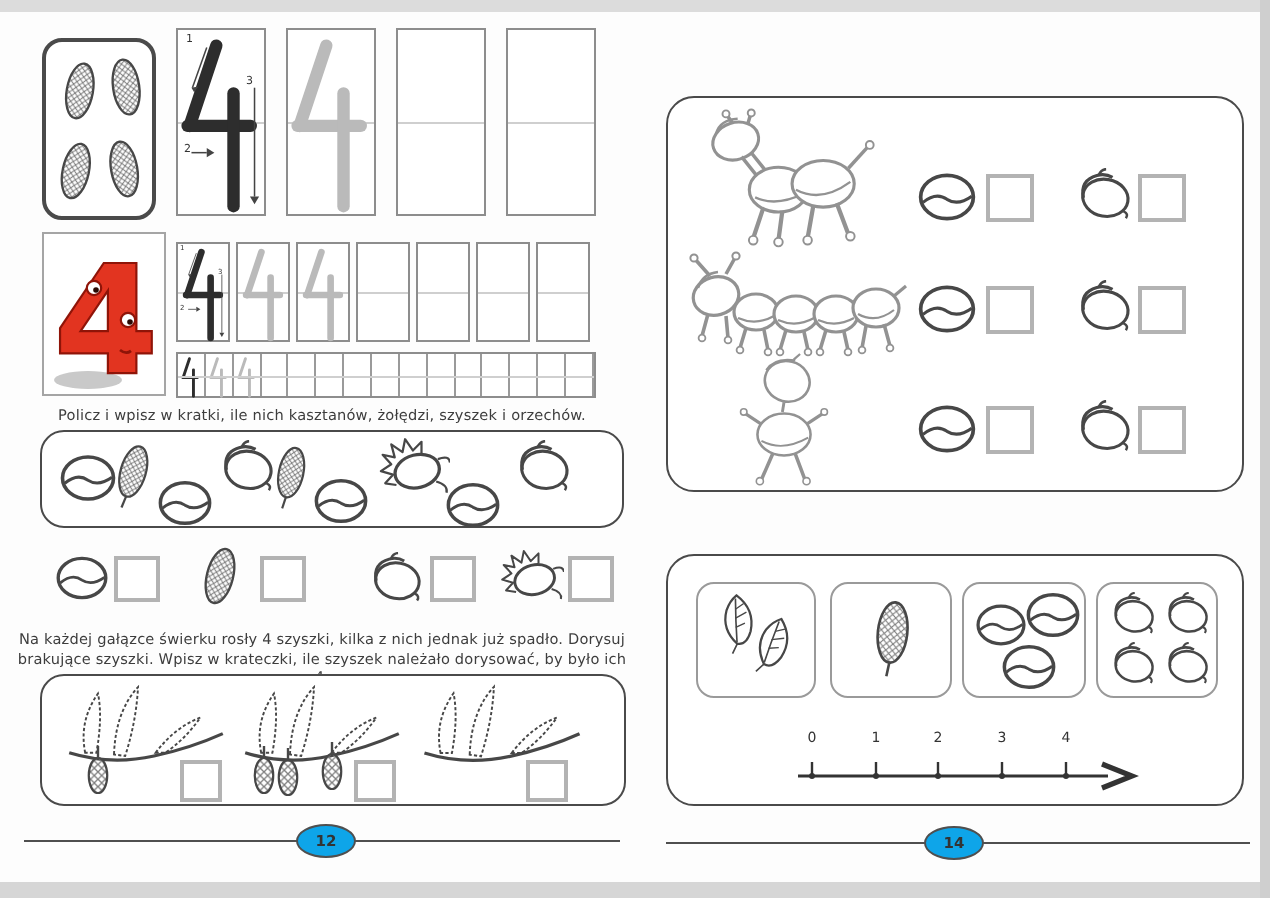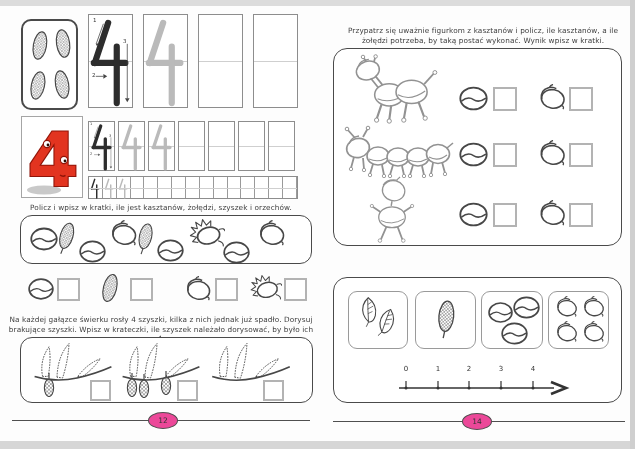--- a/index.html
+++ b/index.html
@@ -12,21 +12,21 @@
   .midline{position:absolute;left:0;right:0;top:50%;border-top:1px solid #cfcfcf}
   .mini-box{position:absolute;border:1.2px solid #8d8d8d;background:#fff}
   .strip{position:absolute;border:1.2px solid #8d8d8d;background:#fff;display:flex}
   .strip .cell{flex:1;border-right:1px solid #9a9a9a;position:relative}
   .strip .cell:last-child{border-right:none}
   .instr{position:absolute;color:#3d3d3d;font-size:7.3px;line-height:1.32;text-align:center;letter-spacing:.1px}
   .big-box{position:absolute;border:1.8px solid #4a4a4a;border-radius:12px;background:#fff}
   .sq{position:absolute;border:2px solid #b3b3b3;background:#fff}
   .set-card{position:absolute;border:1.5px solid #9a9a9a;border-radius:9px;background:#fff}
   .footer-line{position:absolute;border-top:1.5px solid #4f4f4f;height:0}
-  .page-oval{position:absolute;border:1.5px solid #4f4f4f;border-radius:50%;background:#ec4899;display:flex;align-items:center;justify-content:center;font-size:7.5px;font-weight:normal;color:#333;z-index:3}
+  .page-oval{position:absolute;border:1.5px solid #4f4f4f;border-radius:50%;background:#0ea5e9;display:flex;align-items:center;justify-content:center;font-size:7.5px;font-weight:bold;color:#333;z-index:3}
   svg{display:block;overflow:visible}
   .icon-dark{color:#474747}
   .icon-light{color:#929292}
   .four-black{color:#2d2d2d}
   .four-gray{color:#bababa}
   .stroke-num{position:absolute;font-size:5.5px;color:#333;z-index:2}
   .stroke-num.tiny{font-size:3.5px}
   .nl-label{position:absolute;width:12px;text-align:center;font-size:7px;color:#333}
 </style>
 </head>
@@ -205,21 +205,21 @@
       <div class="cell"></div>
     <div class="cell"></div>
       <div class="cell"></div>
     <div class="cell"></div>
       <div class="cell"></div>
     <div class="cell"></div>
       <div class="cell"></div>
     <div class="midline"></div>
   </div>
 
-  <p class="instr" style="left:10px;top:203px;width:302px">Policz i wpisz w kratki, ile jest kasztanów, żołędzi, szyszek i orzechów.</p>
+  <p class="instr" style="left:10px;top:203px;width:302px">Policz i wpisz w kratki, ile nich kasztanów, żołędzi, szyszek i orzechów.</p>
 
   <div class="big-box" style="left:20px;top:215px;width:292px;height:49px">
     <svg class="abs icon-dark" style="left:8px;top:10px" width="30" height="26">
         <use href="#sym-chestnut"></use>
       </svg>
     <svg class="abs icon-dark" style="left:37px;top:5px" width="16" height="35">
         <use href="#sym-cone-stem" transform="rotate(16 8 17)"></use>
       </svg>
     <svg class="abs icon-dark" style="left:57px;top:23px" width="29" height="25">
         <use href="#sym-chestnut"></use>
@@ -288,21 +288,20 @@
 
     <svg class="abs icon-dark" style="left:188px;top:3px" width="84" height="42">
         <use href="#sym-branch"></use>
       </svg>
     <div class="sq" style="left:242px;top:42px;width:21px;height:21px"></div>
   </div>
 
   <div class="footer-line" style="left:12px;top:420px;width:298px"></div>
   <div class="page-oval" style="left:148px;top:412px;width:30px;height:17px">12</div>
 
-  <p class="instr" style="left:340px;top:26px;width:286px">Przypatrz się uważnie figurkom z kasztanów i policz, ile kasztanów, a ile żołędzi potrzeba, by taką postać wykonać. Wynik wpisz w kratki.</p>
 
   <div class="big-box" style="left:333px;top:48px;width:289px;height:198px;border-radius:14px">
 
     <svg class="abs icon-light" style="left:12px;top:6px" width="102" height="68" viewBox="0 0 100 70">
       <path d="M20 9 L15 2 M26 8 L28 1" stroke="currentColor" stroke-width="1.8"></path>
         <circle cx="15" cy="2" r="1.8" fill="#fff" stroke="currentColor" stroke-width="1"></circle>
         <circle cx="28" cy="1.5" r="1.8" fill="#fff" stroke="currentColor" stroke-width="1"></circle>
       <ellipse cx="20" cy="16" rx="12" ry="9.5" fill="#fff" stroke="currentColor" stroke-width="1.6" transform="rotate(-18 20 16)"></ellipse>
       <path d="M10 12 Q12 5 21 4.5" fill="none" stroke="currentColor" stroke-width="1.4"></path>
       <path d="M28 22 L36 32 M23 24 L31 34" stroke="currentColor" stroke-width="1.8"></path>

